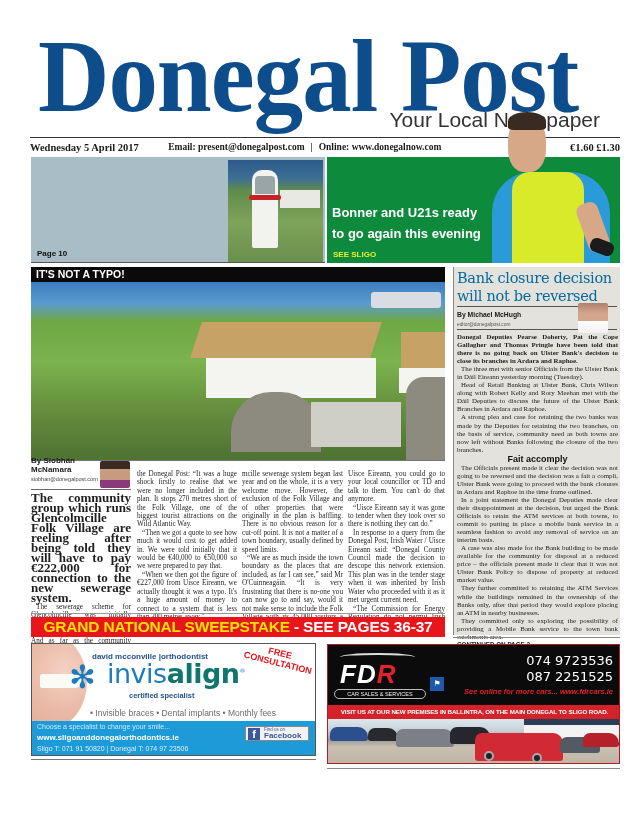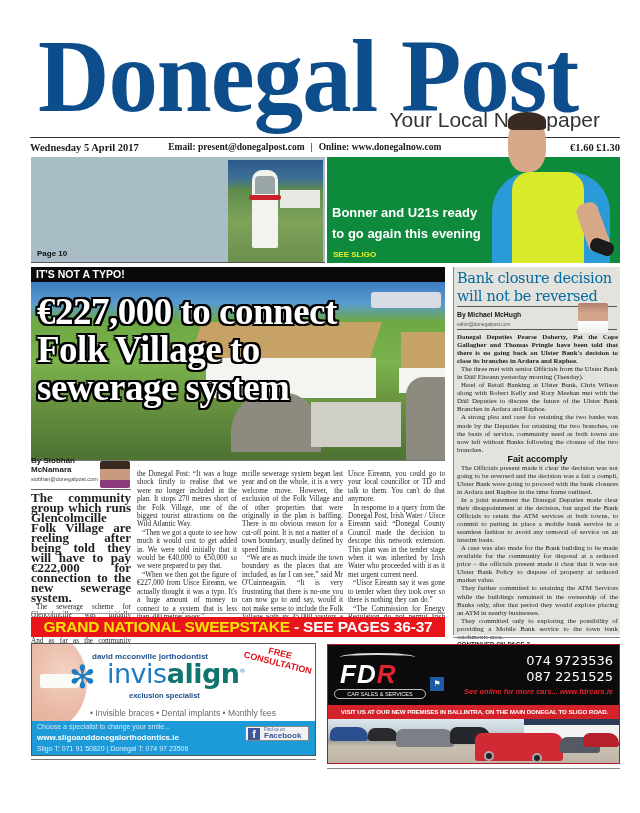--- a/index.html
+++ b/index.html
@@ -200,21 +200,20 @@
   <div class="photo">
     <div class="thatch" style="left:165px; top:40px; width:180px; height:36px; transform: skewX(-18deg);"></div>
     <div class="cottage" style="left:175px; top:76px; width:170px; height:40px;"></div>
     <div class="thatch" style="left:370px; top:50px; width:50px; height:36px;"></div>
     <div class="cottage" style="left:368px; top:86px; width:46px; height:25px;"></div>
     <div class="stonewall" style="left:200px; top:110px; width:90px; height:60px; border-radius: 40px 40px 0 0;"></div>
     <div class="stonewall" style="left:375px; top:95px; width:39px; height:84px; border-radius: 18px 0 0 0;"></div>
     <div style="position:absolute; left:280px; top:120px; width:90px; height:45px; background:#cfcfc7;"></div>
     <div style="position:absolute; left:340px; top:10px; width:70px; height:16px; background:#d9dde3; border-radius:3px;"></div>
   </div>
-  <div class="headline">€227,000 to connect Folk Village to sewerage system</div>
 </div>
 
 <div class="byline">
   <div class="name">By Siobhán McNamara</div>
   <div class="email">siobhan@donegalpost.com</div>
 </div>
 <div class="mug mug-w"></div>
 <div class="rule-byline"></div>
 
 <div class="col c1">
@@ -227,22 +226,22 @@
   <p>“Then we got a quote to see how much it would cost to get added in. We were told initially that it would be €40,000 to €50,000 so we were prepared to pay that.</p>
   <p>“When we then got the figure of €227,000 from Uisce Eireann, we actually thought it was a typo. It's a huge amount of money to connect to a system that is less than 300 metres away.”</p>
   <p>Construction of the Glencol-</p>
 </div>
 <div class="col c3">
   <p class="first">mcille sewerage system began last year and on the whole, it is a very welcome move. However, the exclusion of the Folk Village and of other properties that were originally in the plan is baffling. There is no obvious reason for a cut-off point. It is not a matter of a town boundary, usually defined by speed limits.</p>
   <p>“We are as much inside the town boundary as the places that are included, as far I can see,” said Mr O'Cuinneagáin. “It is very frustrating that there is no-one you can now go to and say, would it not make sense to include the Folk Village with its 45,000 visitors a year? Before everything was handed over to</p>
 </div>
 <div class="col c4">
   <p class="first">Uisce Eireann, you could go to your local councillor or TD and talk to them. You can't do that anymore.</p>
+  <p>“Uisce Eireann say it was gone to tender when they took over so there is nothing they can do.”</p>
   <p>In response to a query from the Donegal Post, Irish Water / Uisce Eireann said: “Donegal County Council made the decision to descope this network extension. This plan was in the tender stage when it was inherited by Irish Water who proceeded with it as it met urgent current need.</p>
-  <p>“Uisce Eireann say it was gone to tender when they took over so there is nothing they can do.”</p>
   <p>“The Commission for Energy Regulation do not permit Irish Water to build speculatively.”</p>
   <p class="cont">CONTINUED ON PAGE 2</p>
 </div>
 
 <div class="bank">
   <div class="title">Bank closure decision will not be reversed</div>
   <div class="rule1"></div>
   <div class="bname">By Michael McHugh</div>
   <div class="bemail">editor@donegalpost.com</div>
   <div class="rule2"></div>
@@ -267,21 +266,21 @@
 <div class="sweep">
   <span class="y">GRAND NATIONAL SWEEPSTAKE</span><span class="w"> - SEE PAGES 36-37</span>
 </div>
 
 <div class="ad1">
   <div class="mouth"></div>
   <div class="teeth"></div>
   <div class="doc">david mcconville |orthodontist</div>
   <div class="flower">✻</div>
   <div class="brand"><span>invis</span><b>align</b><sup style="font-size:6px">®</sup></div>
-  <div class="cert">exclusion specialist</div>
+  <div class="cert">certified specialist</div>
   <div class="free" style="width:70px;">FREE CONSULTATION</div>
   <div class="services">• Invisible braces • Dental implants • Monthly fees</div>
   <div class="bar">
     <div class="l1">Choose a specialist to change your smile...</div>
     <div class="l2">www.sligoanddonegalorthodontics.ie</div>
     <div class="l3">Sligo  T: 071 91 50820   |   Donegal  T: 074 97 23506</div>
     <div class="fb">
       <div class="f">f</div>
       <div class="t1">Find us on</div>
       <div class="t2">Facebook</div>

